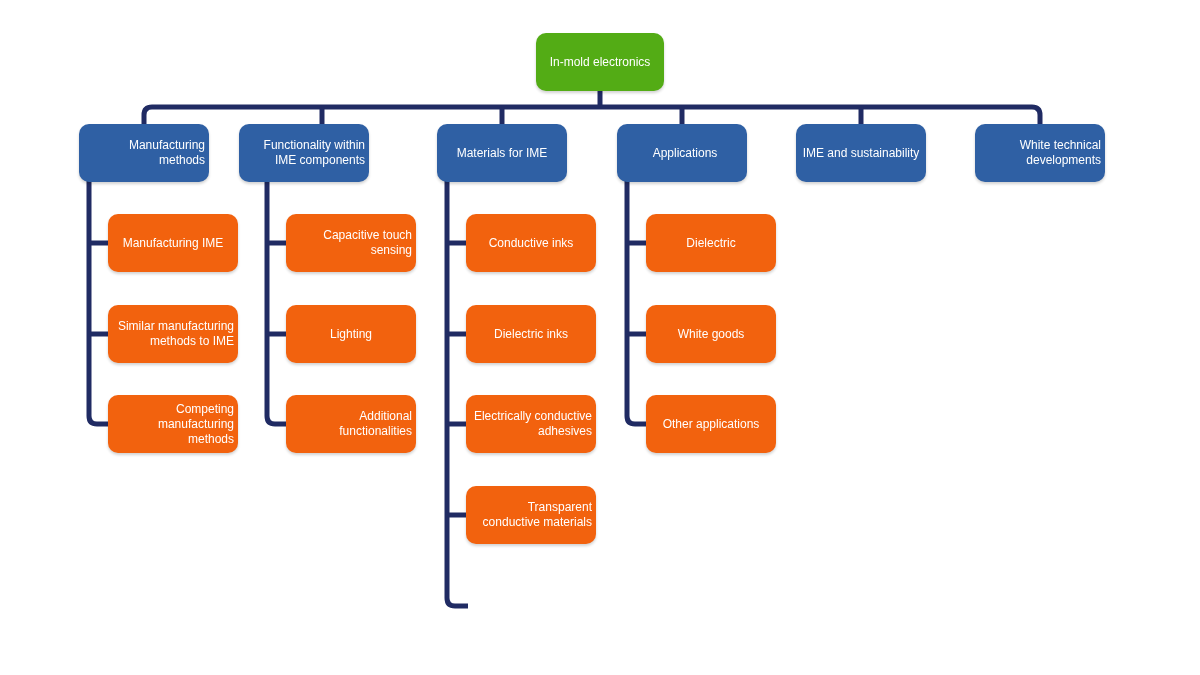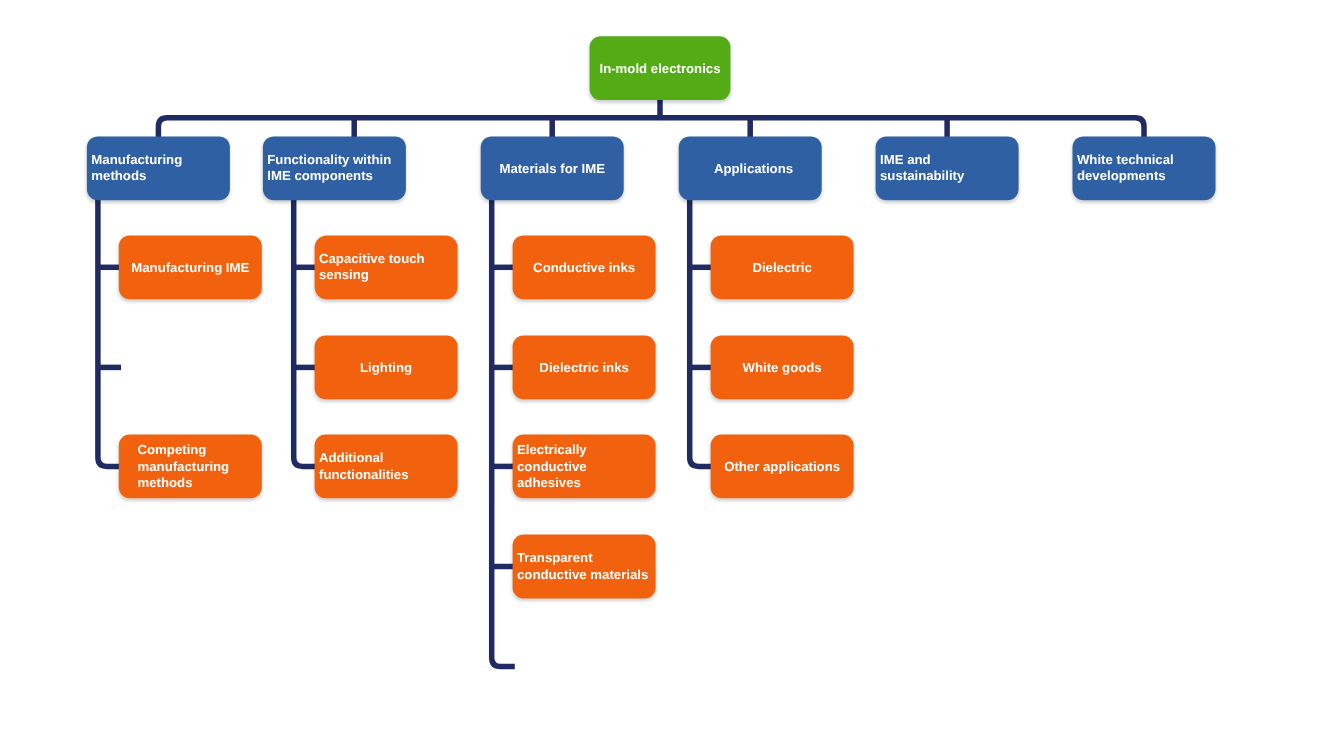--- a/index.html
+++ b/index.html
@@ -24,23 +24,23 @@
     stroke: #202b63;
     stroke-width: 5;
     fill: none;
     stroke-linecap: butt;
   }
   .node {
     position: absolute;
     display: flex;
     align-items: center;
     justify-content: center;
-    text-align: left;
+    text-align: right;
     color: #ffffff;
-    font-weight: 700;
+    font-weight: 400;
     font-size: 12px;
     line-height: 1.25;
     padding: 2px 4px;
     box-sizing: border-box;
     border-radius: 10px;
     box-shadow: 0 2px 3px rgba(0,0,0,0.18);
   }
   .node-root   { background: #53ac15; width: 128px; height: 58px; }
   .node-branch { background: #2f60a4; width: 130px; height: 58px; }
   .node-leaf   { background: #f2620e; width: 130px; height: 58px; }
@@ -85,23 +85,24 @@
   <div class="node node-root" style="left:536px; top:33px;">In-mold electronics</div>
 
   <div class="node node-branch" style="left:79px; top:124px;">Manufacturing methods</div>
   <div class="node node-branch" style="left:239px; top:124px;">Functionality within IME components</div>
   <div class="node node-branch" style="left:437px; top:124px;">Materials for IME</div>
   <div class="node node-branch" style="left:617px; top:124px;padding-left:10px;">Applications</div>
   <div class="node node-branch" style="left:796px; top:124px;">IME and sustainability</div>
   <div class="node node-branch" style="left:975px; top:124px;">White technical developments</div>
 
   <div class="node node-leaf" style="left:108px; top:214px;">Manufacturing IME</div>
+  <div class="node node-leaf" style="left:108px; top:305px;">Similar manufacturing methods to IME</div>
   <div class="node node-leaf" style="left:108px; top:395px;padding-left:17px;">Competing manufacturing methods</div>
 
-  <div class="node node-leaf" style="left:286px; top:214px;border-radius:11px;">Capacitive touch sensing</div>
+  <div class="node node-leaf" style="left:286px; top:214px;">Capacitive touch sensing</div>
   <div class="node node-leaf" style="left:286px; top:305px;">Lighting</div>
   <div class="node node-leaf" style="left:286px; top:395px;">Additional functionalities</div>
 
   <div class="node node-leaf" style="left:466px; top:214px;">Conductive inks</div>
   <div class="node node-leaf" style="left:466px; top:305px;">Dielectric inks</div>
   <div class="node node-leaf" style="left:466px; top:395px;">Electrically conductive adhesives</div>
   <div class="node node-leaf" style="left:466px; top:486px;">Transparent conductive materials</div>
 
   <div class="node node-leaf" style="left:646px; top:214px;">Dielectric</div>
   <div class="node node-leaf" style="left:646px; top:305px;">White goods</div>

